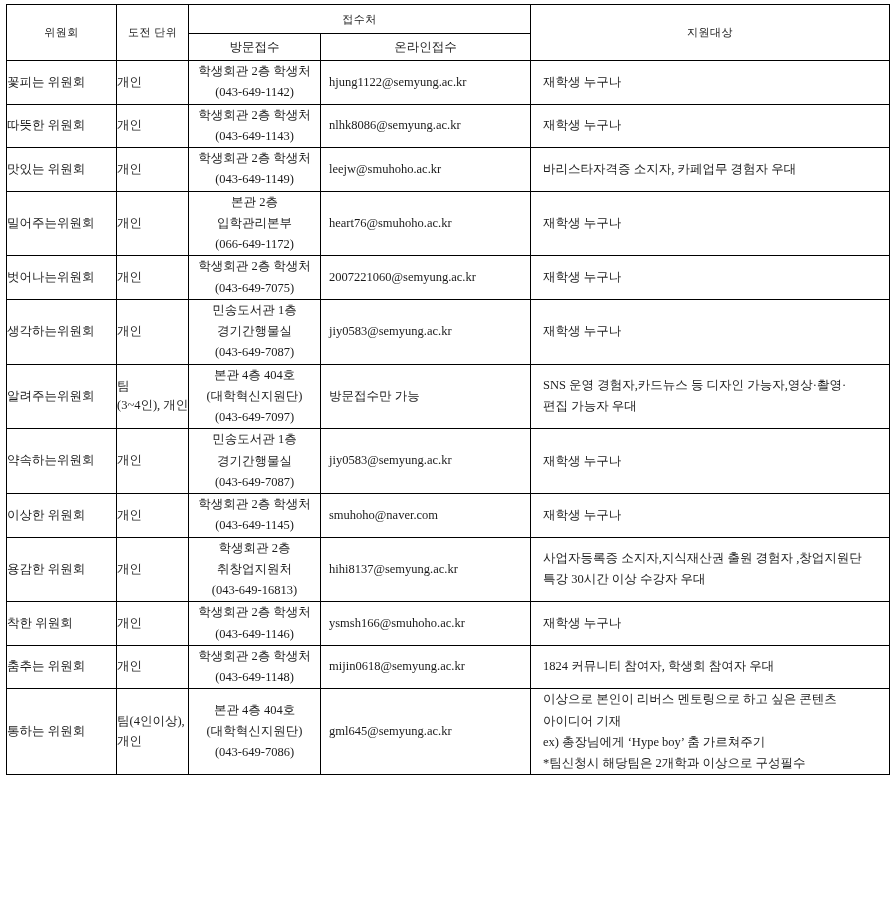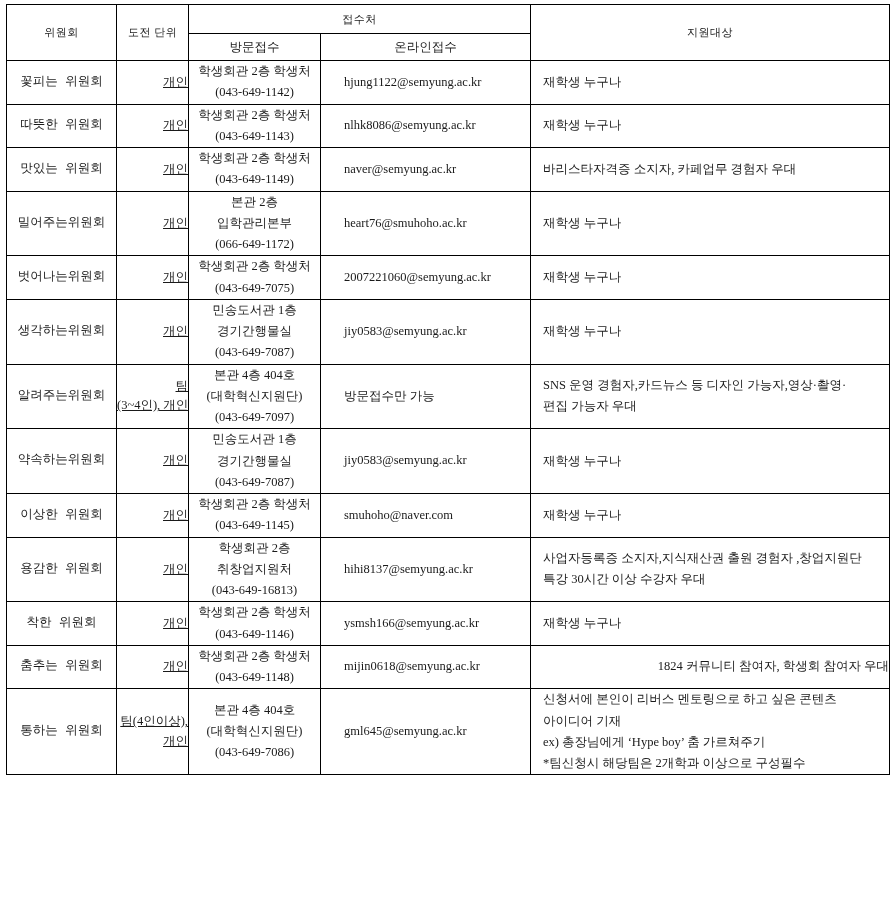--- a/index.html
+++ b/index.html
@@ -45,26 +45,26 @@
     text-align: center;
     font-size: 12.5px;
     height: 26px;
     margin-left: 13px;
   }
   .cell {
     font-size: 12.5px;
     line-height: 1.55;
     padding: 8px 4px;
   }
-  .cell.name   { text-align: center; letter-spacing: 0px; font-family: Liberation Mono, monospace; }
-  .cell.unit   { text-align: right; text-decoration: underline; }
+  .cell.name   { letter-spacing: 0px; }
+  .cell.unit   { text-align: left; }
   .cell.visit  { text-align: center; line-height: 1.7; }
-  .cell.online { text-align: left; padding-left: 23px; }
+  .cell.online { text-align: left; padding-left: 8px; }
   .cell.target { text-align: left; padding-left: 12px; line-height: 1.7; }
-  .cell.target.center-text { text-align: right; }
+  .cell.target.center-text { text-align: left; }
   .line { display: block; white-space: nowrap; }
   .line.wrap { white-space: normal; }
   tr { page-break-inside: avoid; }
 </style>
 </head>
 <body>
 
 <div class="sheet">
   <table class="reg-table">
     <colgroup>
@@ -117,21 +117,21 @@
         </tr>
         <tr>
           <td class="cell name">맛있는 위원회</td>
           <td class="cell unit">
             <span class="line">개인</span>
           </td>
           <td class="cell visit">
             <span class="line">학생회관 2층 학생처</span>
             <span class="line">(043-649-1149)</span>
           </td>
-          <td class="cell online">naver@semyung.ac.kr</td>
+          <td class="cell online">leejw@smuhoho.ac.kr</td>
           <td class="cell target">
             <span class="line wrap">바리스타자격증 소지자, 카페업무 경험자 우대</span>
           </td>
         </tr>
         <tr>
           <td class="cell name">밀어주는위원회</td>
           <td class="cell unit">
             <span class="line">개인</span>
           </td>
           <td class="cell visit">
@@ -237,21 +237,21 @@
         </tr>
         <tr>
           <td class="cell name">착한 위원회</td>
           <td class="cell unit">
             <span class="line">개인</span>
           </td>
           <td class="cell visit">
             <span class="line">학생회관 2층 학생처</span>
             <span class="line">(043-649-1146)</span>
           </td>
-          <td class="cell online">ysmsh166@semyung.ac.kr</td>
+          <td class="cell online">ysmsh166@smuhoho.ac.kr</td>
           <td class="cell target">
             <span class="line wrap">재학생 누구나</span>
           </td>
         </tr>
         <tr>
           <td class="cell name">춤추는 위원회</td>
           <td class="cell unit">
             <span class="line">개인</span>
           </td>
           <td class="cell visit">
@@ -269,21 +269,21 @@
             <span class="line">팀(4인이상),</span>
             <span class="line">개인</span>
           </td>
           <td class="cell visit">
             <span class="line">본관 4층 404호</span>
             <span class="line">(대학혁신지원단)</span>
             <span class="line">(043-649-7086)</span>
           </td>
           <td class="cell online">gml645@semyung.ac.kr</td>
           <td class="cell target">
-            <span class="line wrap">신청서에 본인이 리버스 멘토링으로 하고 싶은 콘텐츠</span>
+            <span class="line wrap">이상으로 본인이 리버스 멘토링으로 하고 싶은 콘텐츠</span>
             <span class="line wrap">아이디어 기재</span>
             <span class="line wrap">ex) 총장님에게 ‘Hype boy’ 춤 가르쳐주기</span>
             <span class="line wrap">*팀신청시 해당팀은 2개학과 이상으로 구성필수</span>
           </td>
         </tr>
       </tbody>
   </table>
 </div>
 
 </body></html>

